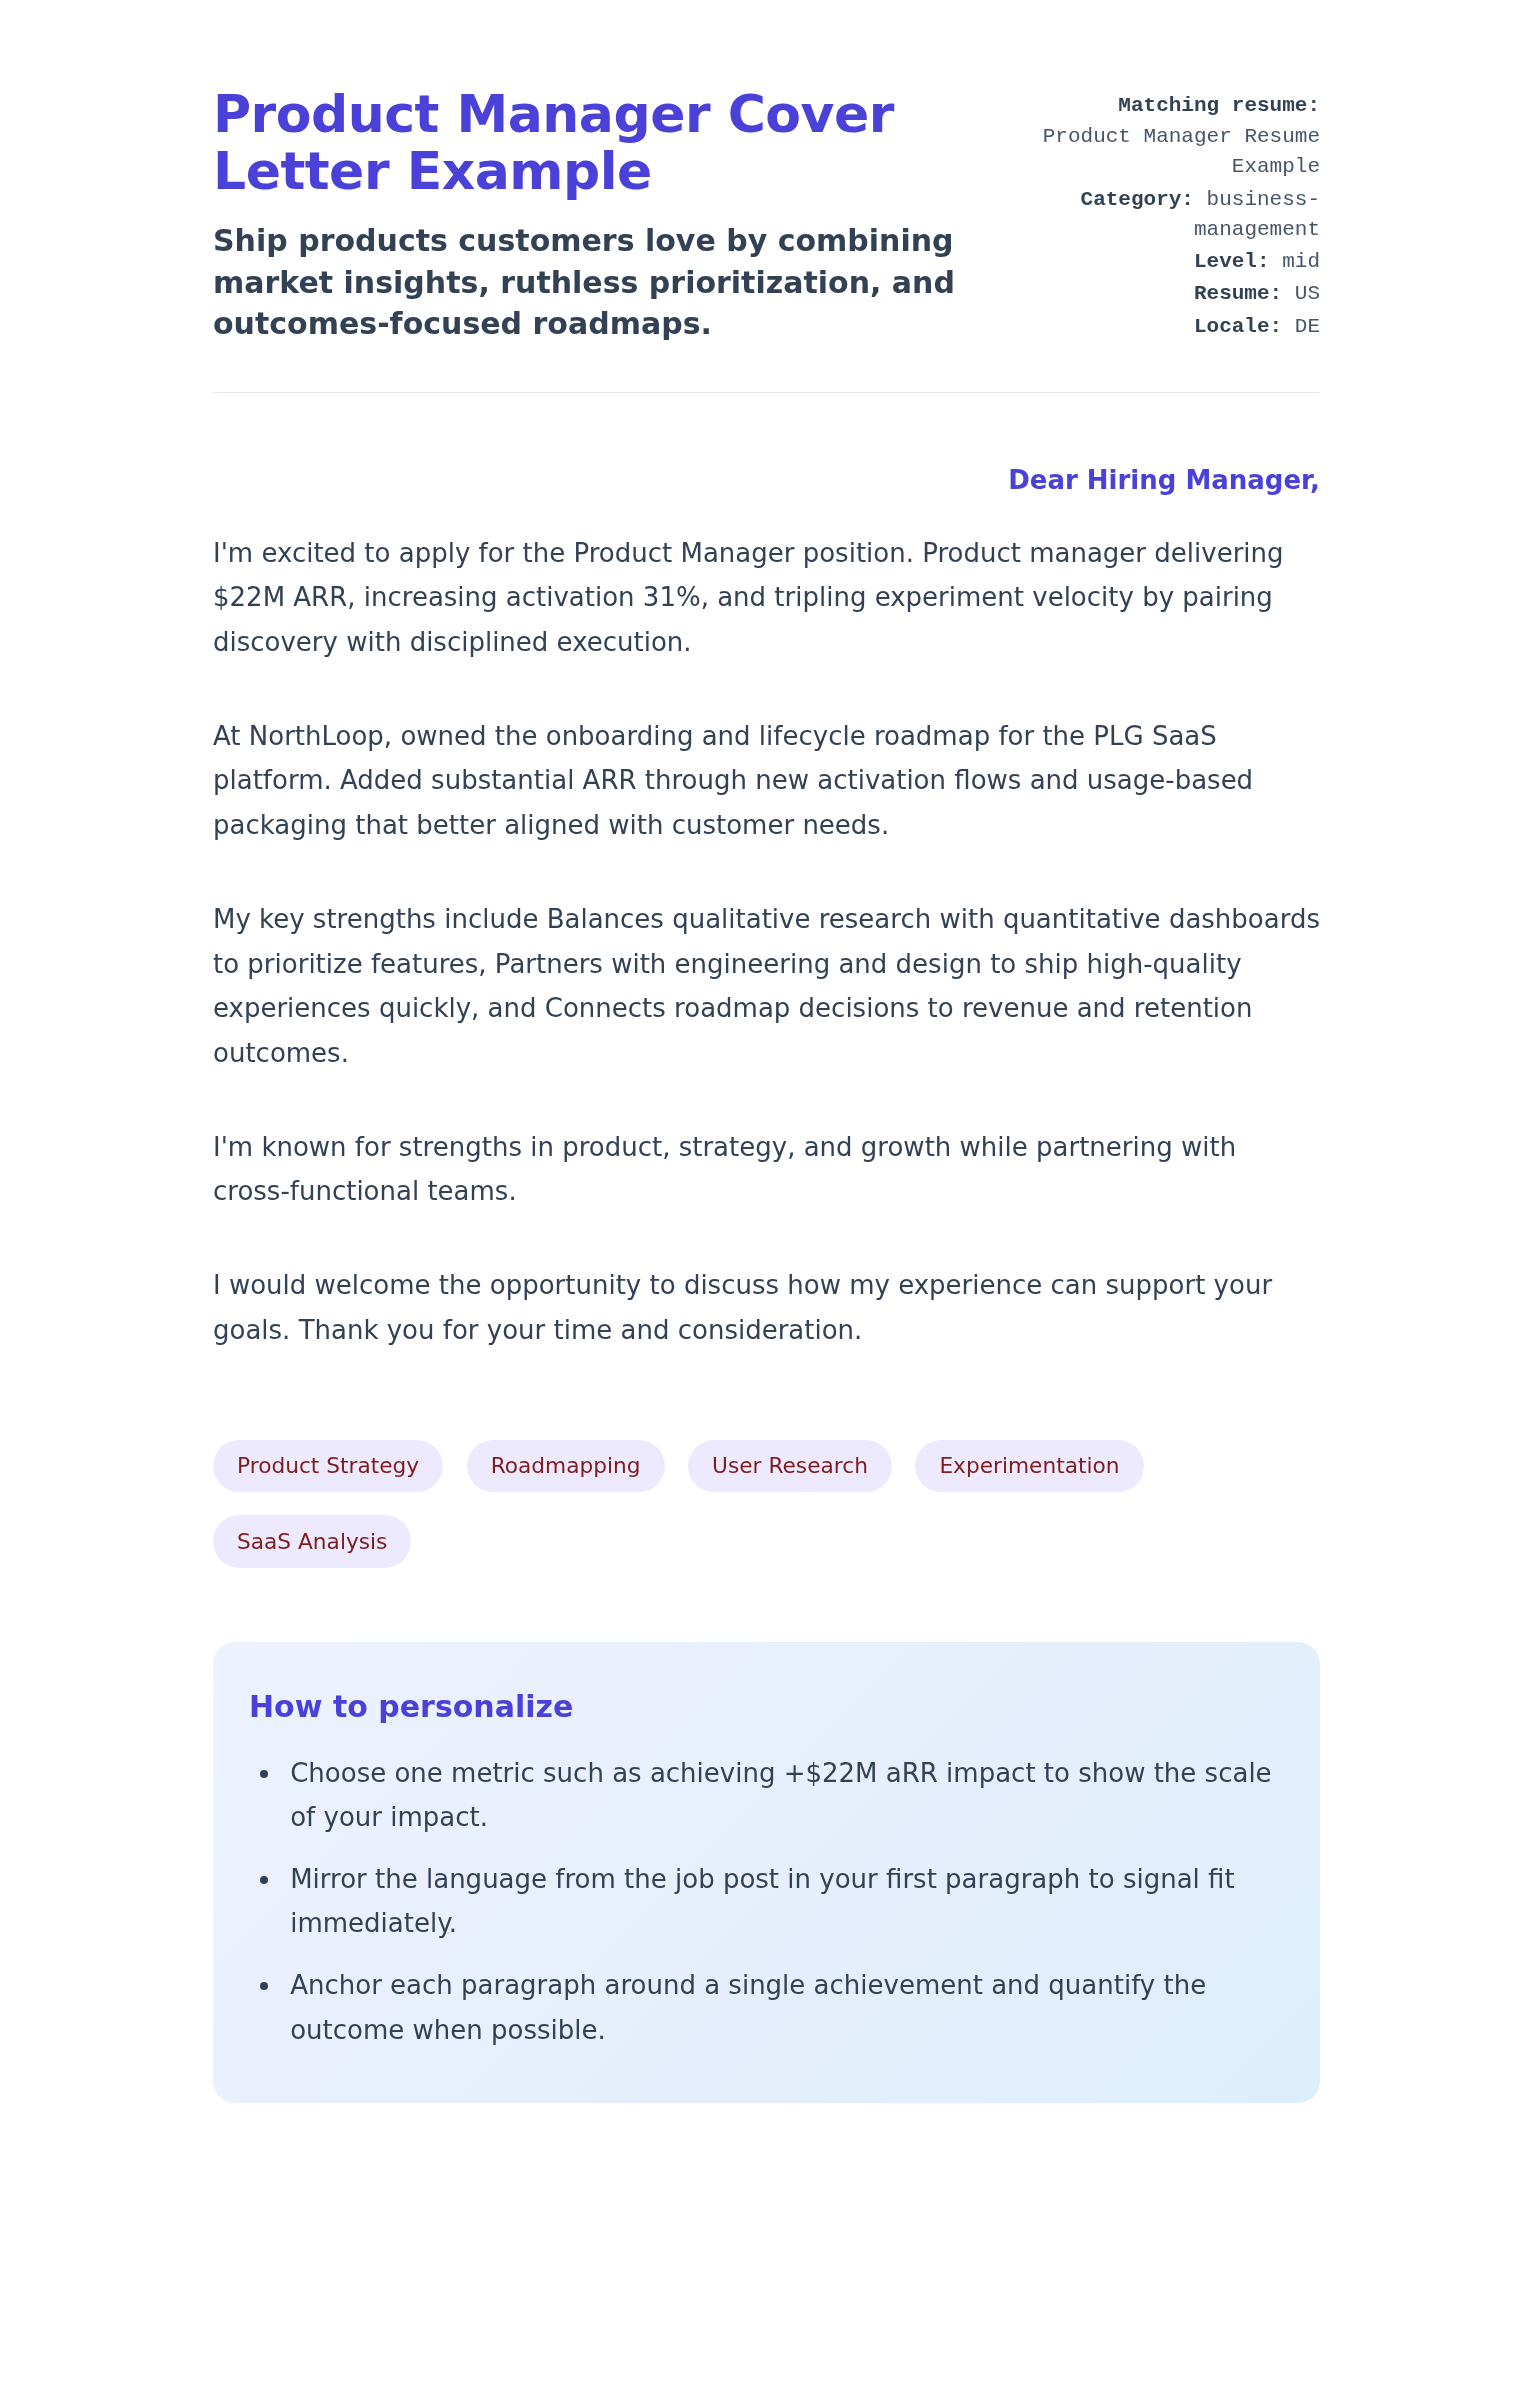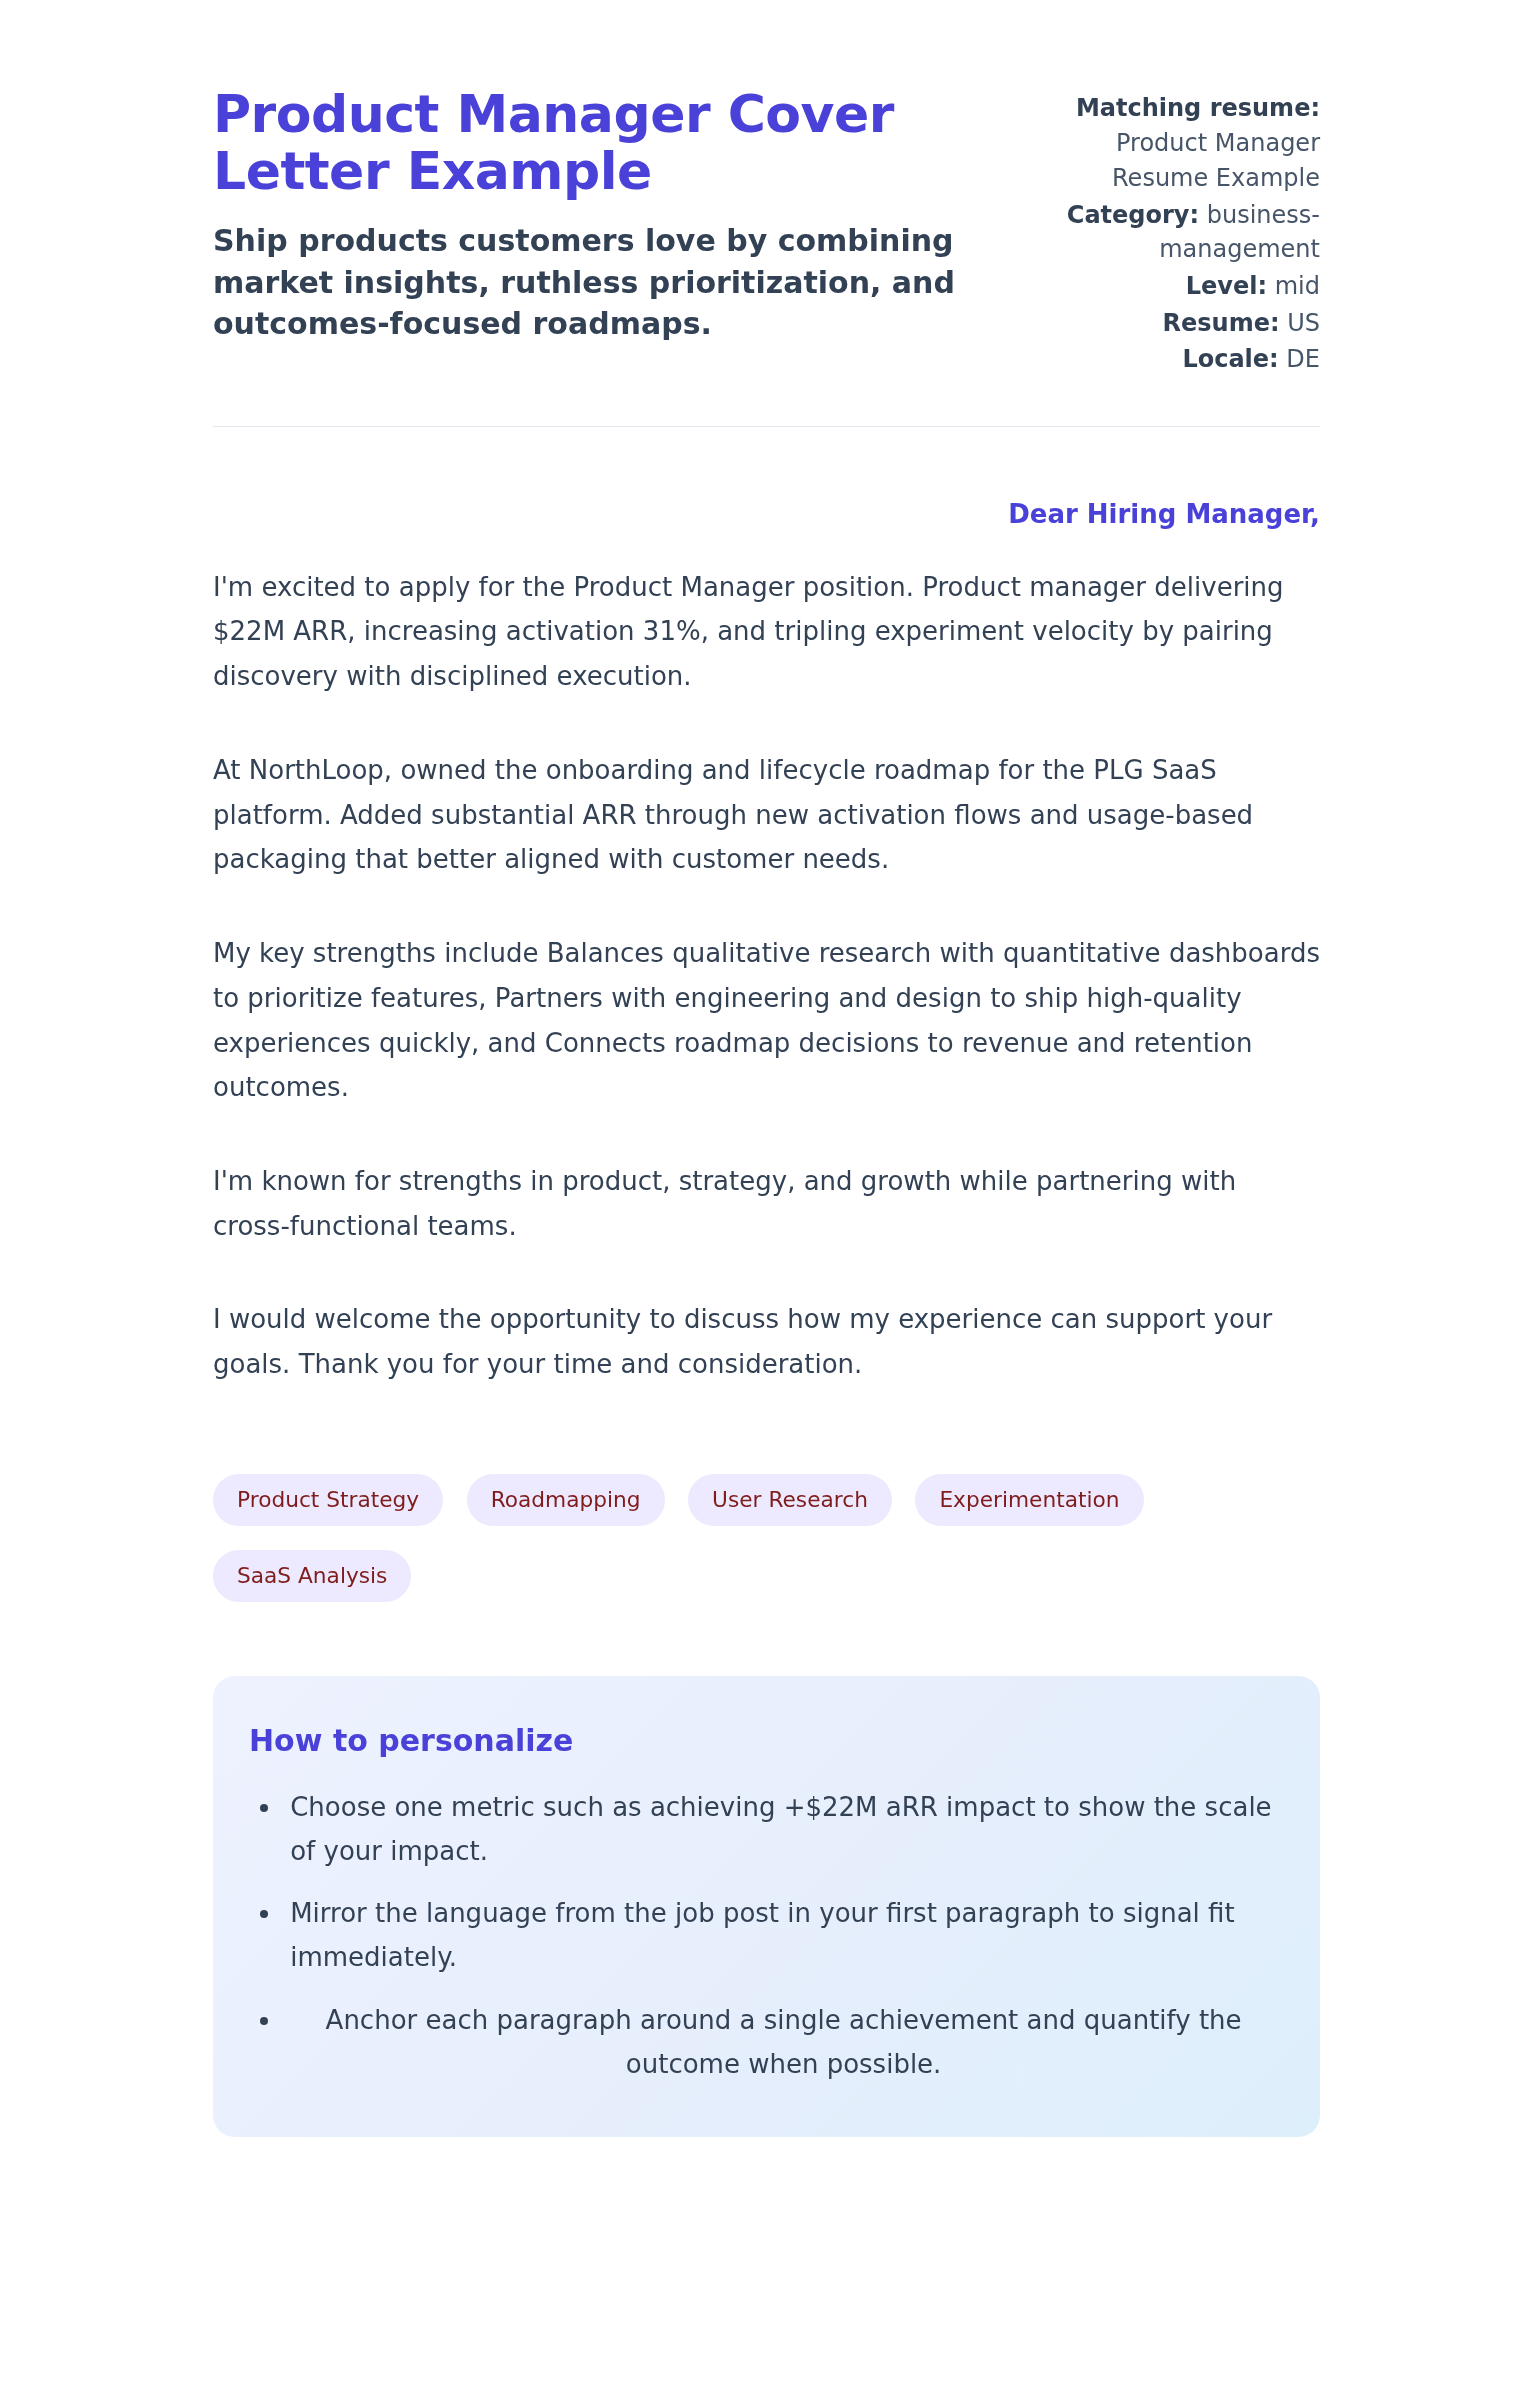--- a/index.html
+++ b/index.html
@@ -37,24 +37,25 @@
     margin: 20px 0 0 0;
     font-size: 30px;
     line-height: 1.38;
     font-weight: 700;
     color: #334155;
   }
   .meta-block {
     width: 284px;
     flex: 0 0 auto;
     text-align: right;
-    font-size: 24px;
+    font-size: 21px;
     line-height: 1.45;
     color: #475569;
     padding-top: 5.4px;
+    font-family: Liberation Mono, monospace;
   }
   .meta-row { margin-bottom: 1.8px; }
   .meta-row strong { color: #334155; font-weight: 700; }
   
   .divider {
     border: none;
     border-top: 1.8px solid #e2e8f0;
     margin: 47px 0 0 0;
   }
   
@@ -118,21 +119,21 @@
     margin: 0;
     padding-left: 34px;
   }
   .callout li {
     font-size: 26px;
     line-height: 1.7;
     color: #334155;
     margin-bottom: 18px;
     padding-left: 7.2px;
   }
-  .callout li:last-child { margin-bottom: 0; text-align: center; }
+  .callout li:last-child { margin-bottom: 0; }
 </style>
 </head>
 <body>
 
 <div class="page">
 
   <header class="header">
     <div class="header-left">
       <h1 class="page-title">Product Manager Cover Letter Example</h1>
       <p class="page-subtitle">Ship products customers love by combining market insights, ruthless prioritization, and outcomes-focused roadmaps.</p>

